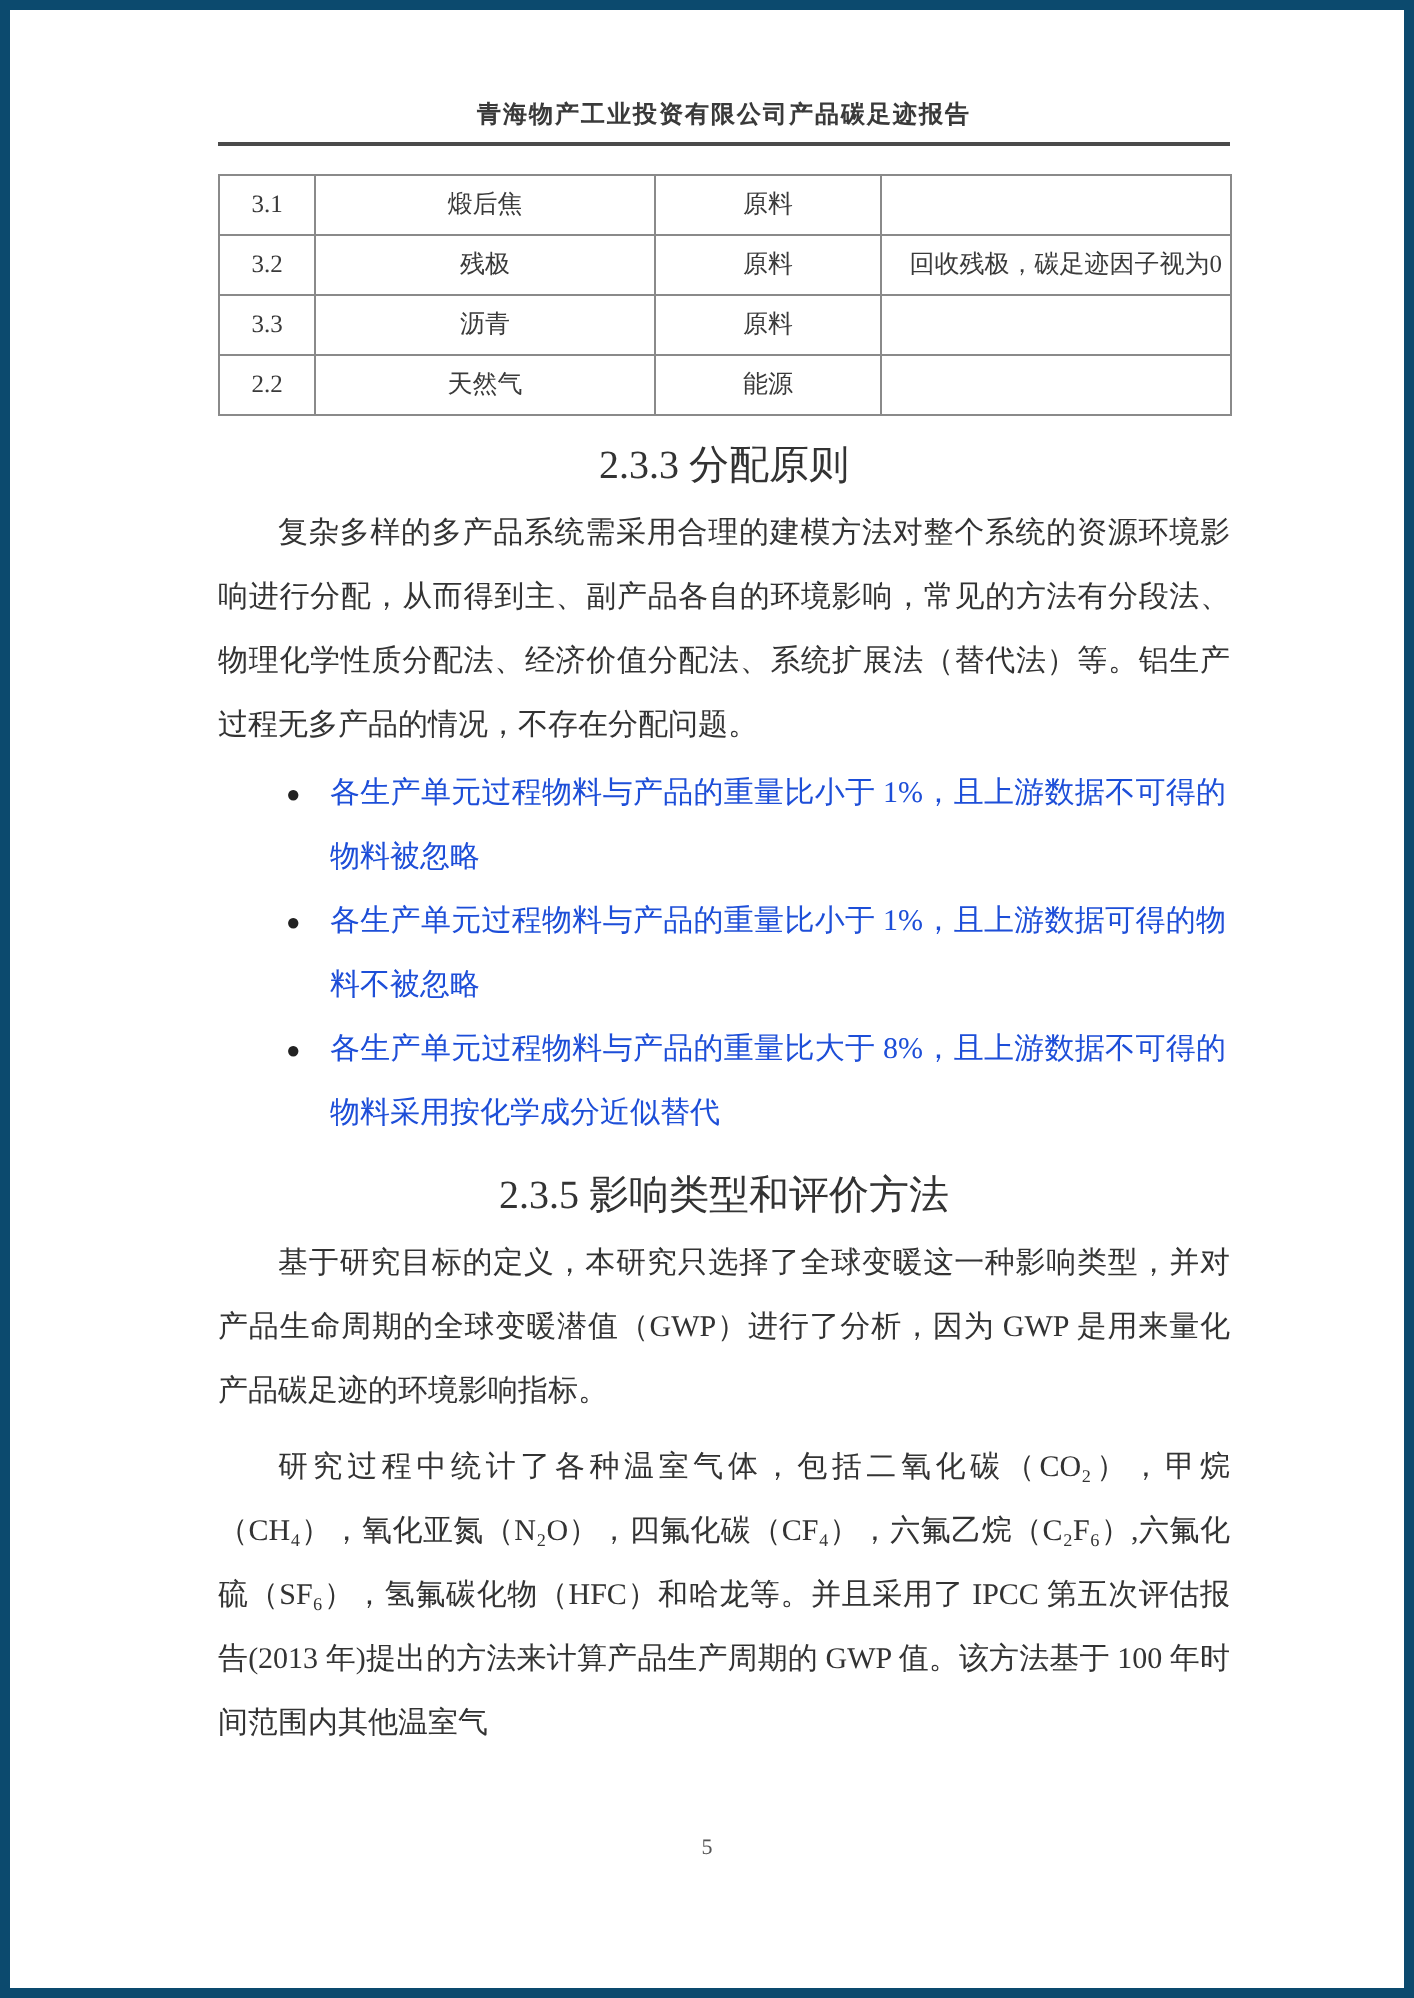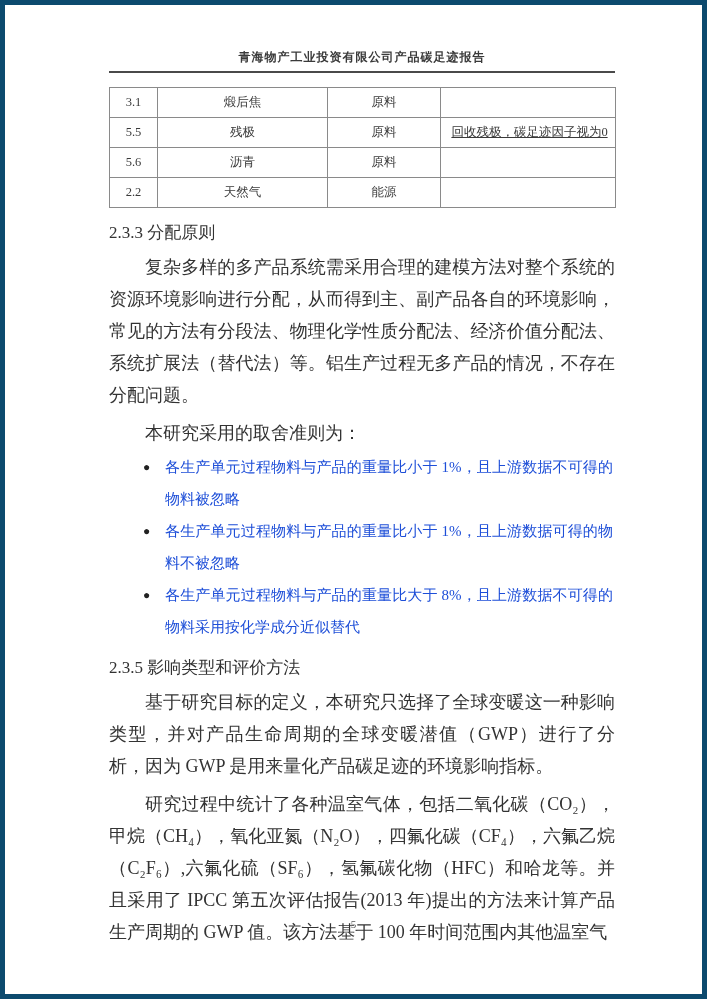--- a/index.html
+++ b/index.html
@@ -51,31 +51,31 @@
     text-align: center;
     vertical-align: middle;
     padding: 0 4px;
     overflow: hidden;
     white-space: nowrap;
   }
   table.mat-table col.c1 { width: 48px; }
   table.mat-table col.c2 { width: 170px; }
   table.mat-table col.c3 { width: 113px; }
   table.mat-table col.c4 { width: 175px; }
-  table.mat-table td.note { text-align: center; padding-left: 7px; text-decoration: underline; }
+  table.mat-table td.note { text-align: right; padding-left: 7px; }
   
   .section-heading {
-    font-size: 17px;
+    font-size: 20px;
     color: #333;
     margin-top: 13px;
     line-height: 24px;
-    text-align: left;
+    text-align: center;
   }
   p.body-para {
-    font-size: 18px;
+    font-size: 15px;
     line-height: 32px;
     text-align: justify;
     text-indent: 2em;
     color: #333;
     margin-top: 6px;
   }
   p.body-para.tight { margin-top: 2px; }
   
   .bullet-list { margin-top: 2px; }
   .bullet-item {
@@ -128,44 +128,43 @@
           <col class="c4">
         </colgroup>
       <tbody>
         <tr>
           <td>3.1</td>
           <td>煅后焦</td>
           <td>原料</td>
           <td class="note"></td>
         </tr>
         <tr>
-          <td>5.5</td>
+          <td>3.2</td>
           <td>残极</td>
           <td>原料</td>
           <td class="note">回收残极，碳足迹因子视为0</td>
         </tr>
         <tr>
-          <td>5.6</td>
+          <td>3.3</td>
           <td>沥青</td>
           <td>原料</td>
           <td class="note"></td>
         </tr>
         <tr>
           <td>2.2</td>
           <td>天然气</td>
           <td>能源</td>
           <td class="note"></td>
         </tr>
       </tbody>
     </table>
 
     <div class="section-heading">2.3.3 分配原则</div>
     <p class="body-para">复杂多样的多产品系统需采用合理的建模方法对整个系统的资源环境影响进行分配，从而得到主、副产品各自的环境影响，常见的方法有分段法、物理化学性质分配法、经济价值分配法、系统扩展法（替代法）等。铝生产过程无多产品的情况，不存在分配问题。</p>
 
-    <p class="body-para">本研究采用的取舍准则为：</p>
 
     <div class="bullet-list">
       <div class="bullet-item">
         <span class="marker">●</span>
         <span class="bullet-text">各生产单元过程物料与产品的重量比小于 1%，且上游数据不可得的物料被忽略</span>
       </div>
       <div class="bullet-item">
         <span class="marker">●</span>
         <span class="bullet-text">各生产单元过程物料与产品的重量比小于 1%，且上游数据可得的物料不被忽略</span>
       </div>

